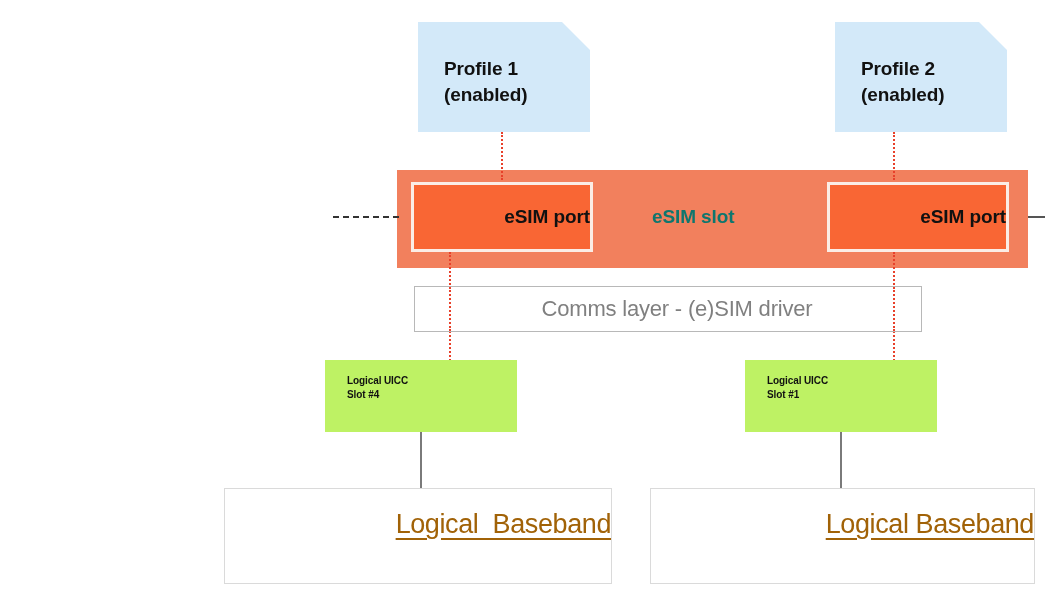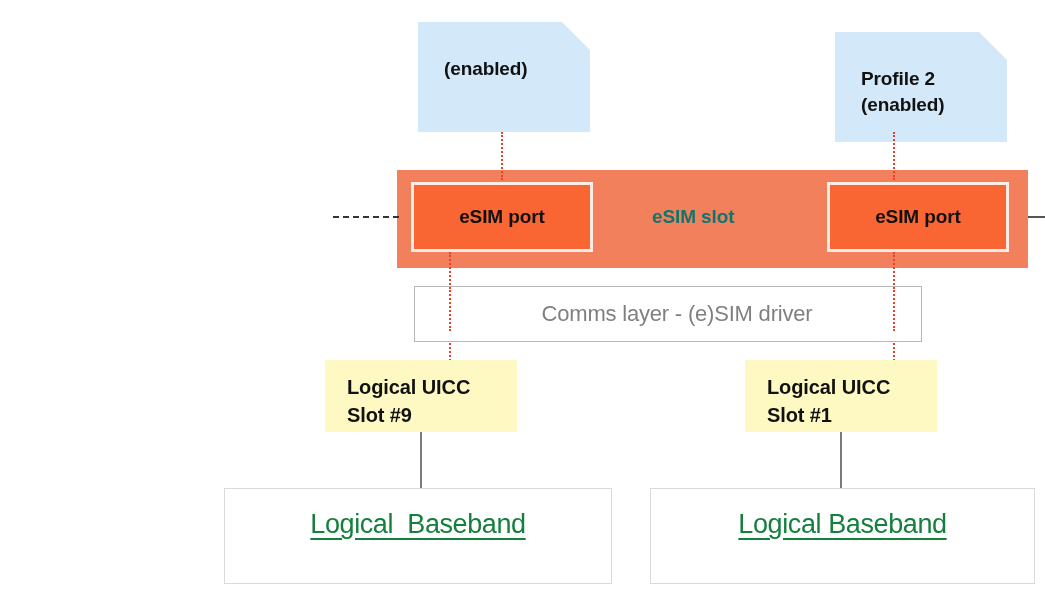--- a/index.html
+++ b/index.html
@@ -56,21 +56,21 @@
   .port-box {
     position: absolute;
     background: #F96634;
     border: 3px solid #FBEDE6;
     box-sizing: border-box;
     color: #111111;
     font-weight: bold;
     font-size: 19px;
     display: flex;
     align-items: center;
-    justify-content: center;
+    justify-content: flex-end;
     letter-spacing: -0.1px;
   }
 
   
   .terminal-box {
     position: absolute;
     background: #EDEDED;
     color: #111111;
     font-weight: bold;
     font-size: 17px;
@@ -92,46 +92,46 @@
     display: flex;
     align-items: center;
     justify-content: center;
     z-index: 3;
     letter-spacing: -0.2px;
   }
 
   
   .uicc-box {
     position: absolute;
-    background: #fef9c3;
-    color: #111111;
-    font-weight: bold;
-    font-size: 20px;
+    background: #bef264;
+    color: #111111;
+    font-weight: bold;
+    font-size: 10px;
     line-height: 1.38;
     box-sizing: border-box;
     padding: 14px 0 0 22px;
     z-index: 4;
     letter-spacing: -0.1px;
   }
 
   
   .baseband-box {
     position: absolute;
     background: #ffffff;
     border: 1px solid #DADADA;
     box-sizing: border-box;
     z-index: 4;
   }
   .baseband-label {
     position: absolute;
     top: 20px;
     left: 0;
     right: 0;
-    text-align: center;
-    color: #15803d;
+    text-align: right;
+    color: #a16207;
     font-size: 27px;
     text-decoration: underline;
     text-underline-offset: 5px;
     white-space: pre;
     letter-spacing: -0.4px;
   }
 
   
   .dotted-v {
     position: absolute;
@@ -158,24 +158,25 @@
     z-index: 5;
   }
 </style>
 </head>
 <body>
 
 <div id="canvas">
 
   <div class="profile-box" style="left:418px; top:22px; width:172px; height:110px;">
     <span class="profile-notch"></span>
+    <div>Profile 1</div>
     <div>(enabled)</div>
   </div>
 
-  <div class="profile-box" style="left:835px; top:22px; width:172px; height:110px;margin-top:10px;">
+  <div class="profile-box" style="left:835px; top:22px; width:172px; height:110px;">
     <span class="profile-notch"></span>
     <div>Profile 2</div>
     <div>(enabled)</div>
   </div>
 
   <div class="dotted-v" style="left:501px; top:132px; height:48px;"></div>
   <div class="dotted-v" style="left:893px; top:132px; height:48px;"></div>
 
   <div class="slot-bar" style="left:397px; top:170px; width:631px; height:98px;"></div>
 
@@ -190,30 +191,30 @@
   </div>
 
   <div class="stub-h" style="left:1028px; top:216px; width:17px;"></div>
 
 
   <div class="dashed-h" style="left:333px; top:216px; width:66px;"></div>
 
   <div class="dotted-v" style="left:449px; top:252px; height:112px;"></div>
   <div class="dotted-v" style="left:893px; top:252px; height:112px;"></div>
 
-  <div class="comms-box" style="left:414px; top:286px; width:508px; height:56px;padding-left:18px;">
+  <div class="comms-box" style="left:414px; top:286px; width:508px; height:46px;padding-left:18px;">
     <span>Comms layer - (e)SIM driver</span>
   </div>
 
   <div class="dotted-v" style="left:449px; top:287px; height:44px; z-index:5;"></div>
   <div class="dotted-v" style="left:893px; top:287px; height:44px; z-index:5;"></div>
 
   <div class="uicc-box" style="left:325px; top:360px; width:192px; height:72px;">
     <div>Logical UICC</div>
-    <div>Slot #9</div>
+    <div>Slot #4</div>
   </div>
 
   <div class="uicc-box" style="left:745px; top:360px; width:192px; height:72px;">
     <div>Logical UICC</div>
     <div>Slot #1</div>
   </div>
 
   <div class="solid-v" style="left:420px; top:432px; height:58px;"></div>
   <div class="solid-v" style="left:840px; top:432px; height:58px;"></div>
 

